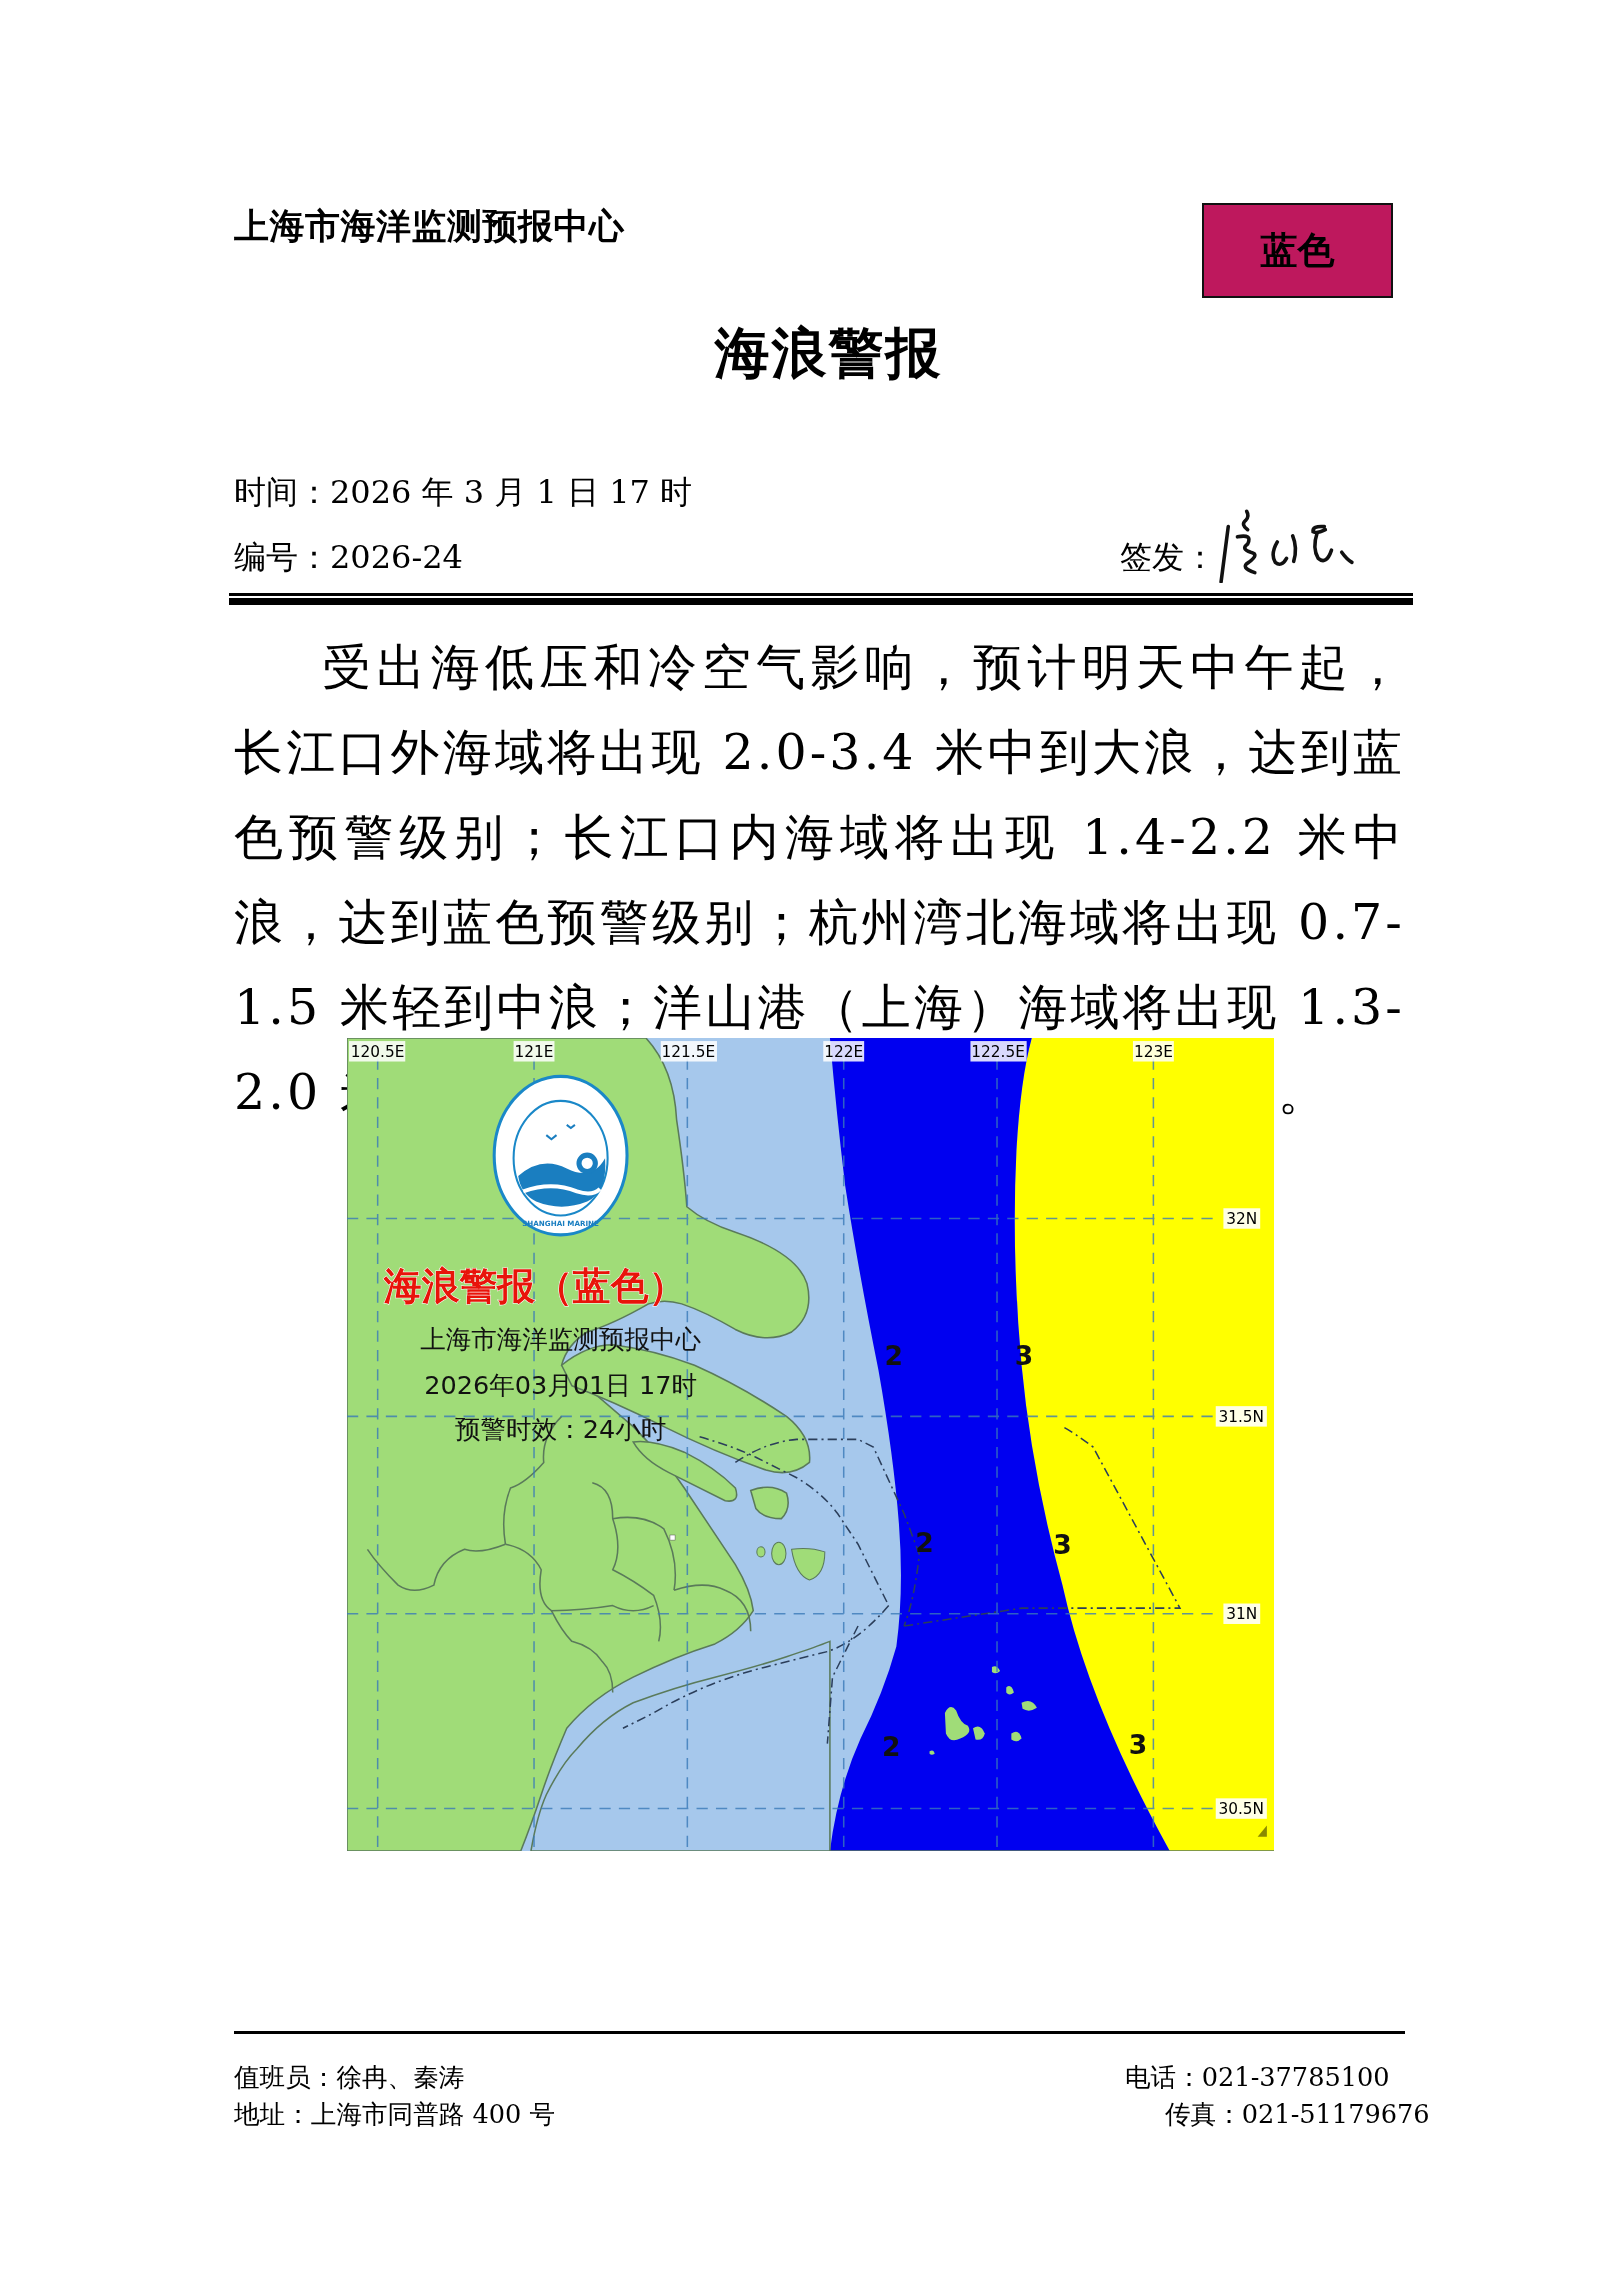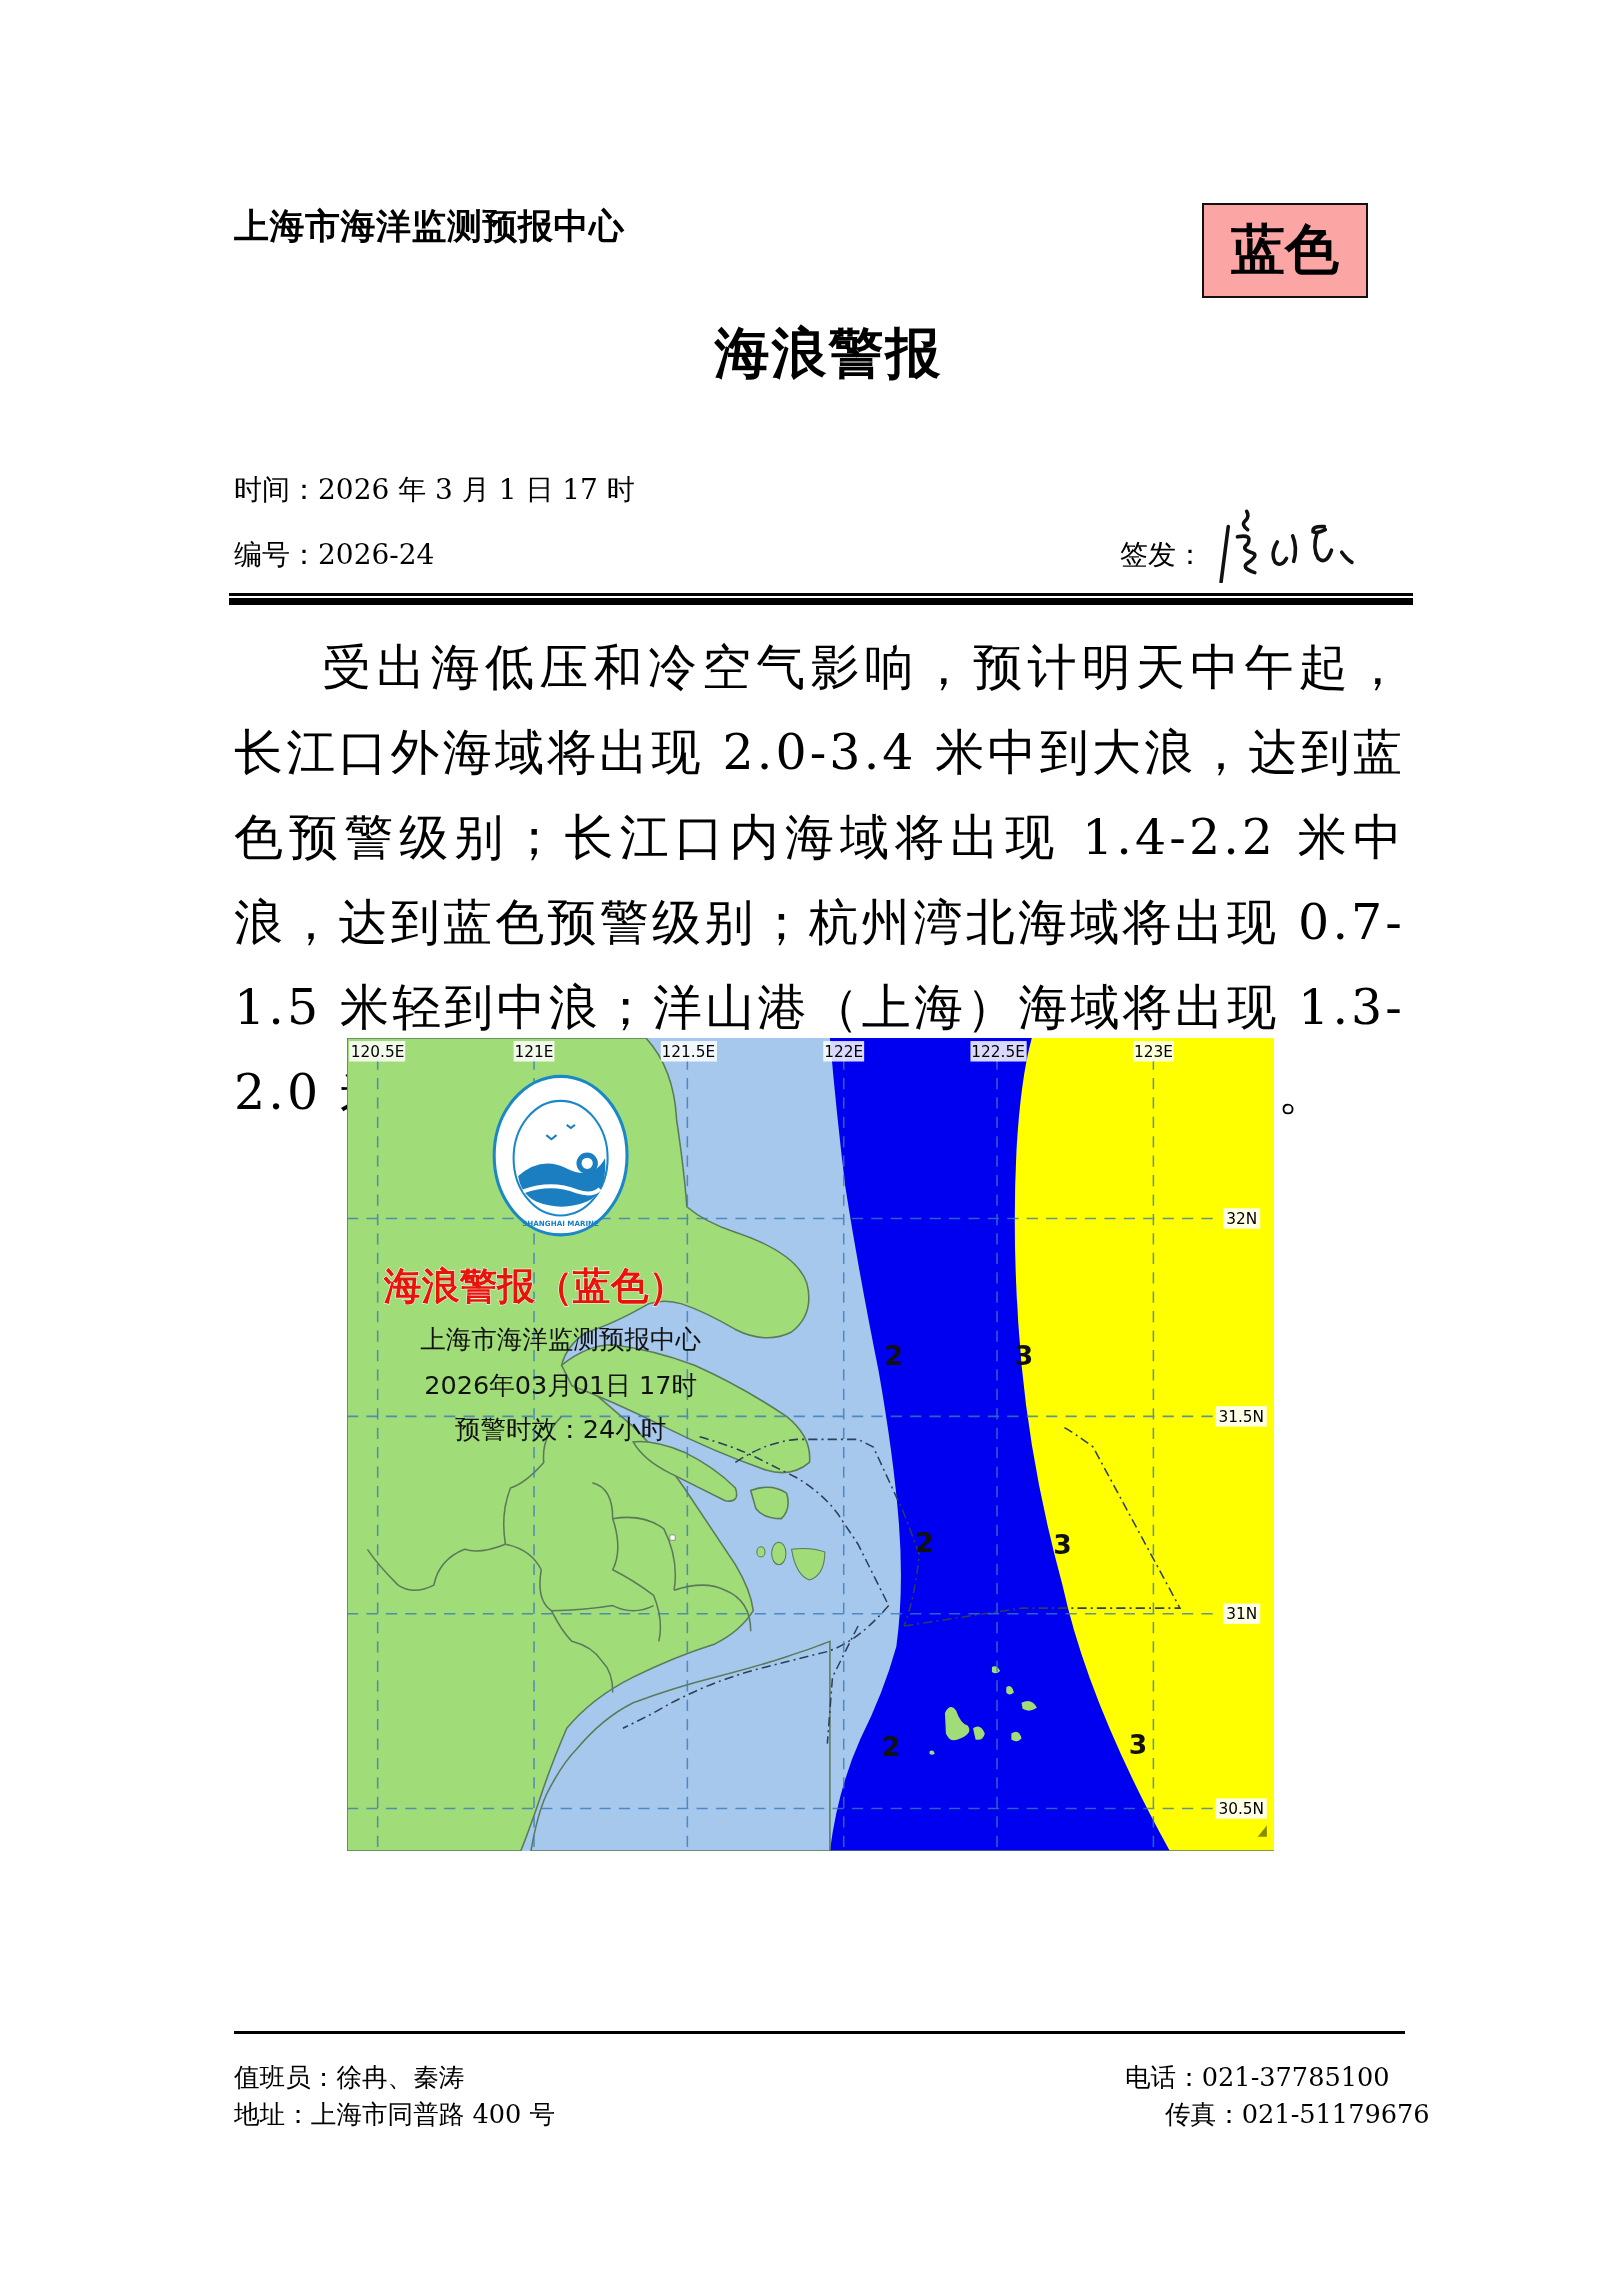--- a/index.html
+++ b/index.html
@@ -1,28 +1,28 @@
 <!DOCTYPE html>
 <html style="font-size:8.2px"><head>
 <meta charset="utf-8">
 <style>
   html, body { margin: 0; padding: 0; background: #ffffff; }
   body { width: 1623px; height: 2295px; position: relative; overflow: hidden;
          font-family: "DejaVu Serif", "Liberation Serif", serif; color: #000; }
   .abs { position: absolute; }
   .org-name { left: 234px; top: 203px; font-family: "DejaVu Sans", "Liberation Sans", sans-serif;
               font-weight: bold; font-size: 35px; letter-spacing: 0.5px; white-space: nowrap; }
-  .level-badge { left: 1202px; top: 203px; width: 166px; height: 95px; background: #fca5a5;
+  .level-badge { left: 1202px; top: 203px; width: 191px; height: 95px; background: #be185d;
                  border: 2.6px solid #111; box-sizing: border-box; display: flex; align-items: center;
                  justify-content: center; font-family: "DejaVu Sans", "Liberation Sans", sans-serif;
-                 font-weight: bold; font-size: 54px; }
+                 font-weight: bold; font-size: 37px; }
   .doc-title { left: 0; width: 1623px; top: 317px; text-align: center;
                font-family: "DejaVu Sans", "Liberation Sans", sans-serif; font-weight: bold;
                font-size: 55px; letter-spacing: 2px; padding-left: 34px; box-sizing: border-box; }
-  .meta { font-size: 28px; white-space: nowrap; }
+  .meta { font-size: 32px; white-space: nowrap; }
   .meta-time { left: 234px; top: 471px; }
   .meta-no { left: 234px; top: 536px; }
   .meta-sign { left: 1120px; top: 536px; }
   .signature { left: 1217px; top: 506px; width: 184px; height: 77px; }
   .rule-thin { left: 229px; top: 593px; width: 1184px; height: 3.1px; background: #000; }
   .rule-thick { left: 229px; top: 598px; width: 1184px; height: 7.2px; background: #000; }
   .body-text { left: 234px; top: 625px; width: 1171px; font-size: 49px; line-height: 85px;
                text-align: justify; letter-spacing: 3.1px; }
   .body-text .indent { display: inline-block; width: 86px; }
   .map { left: 347px; top: 1038px; width: 927px; height: 813px; }

